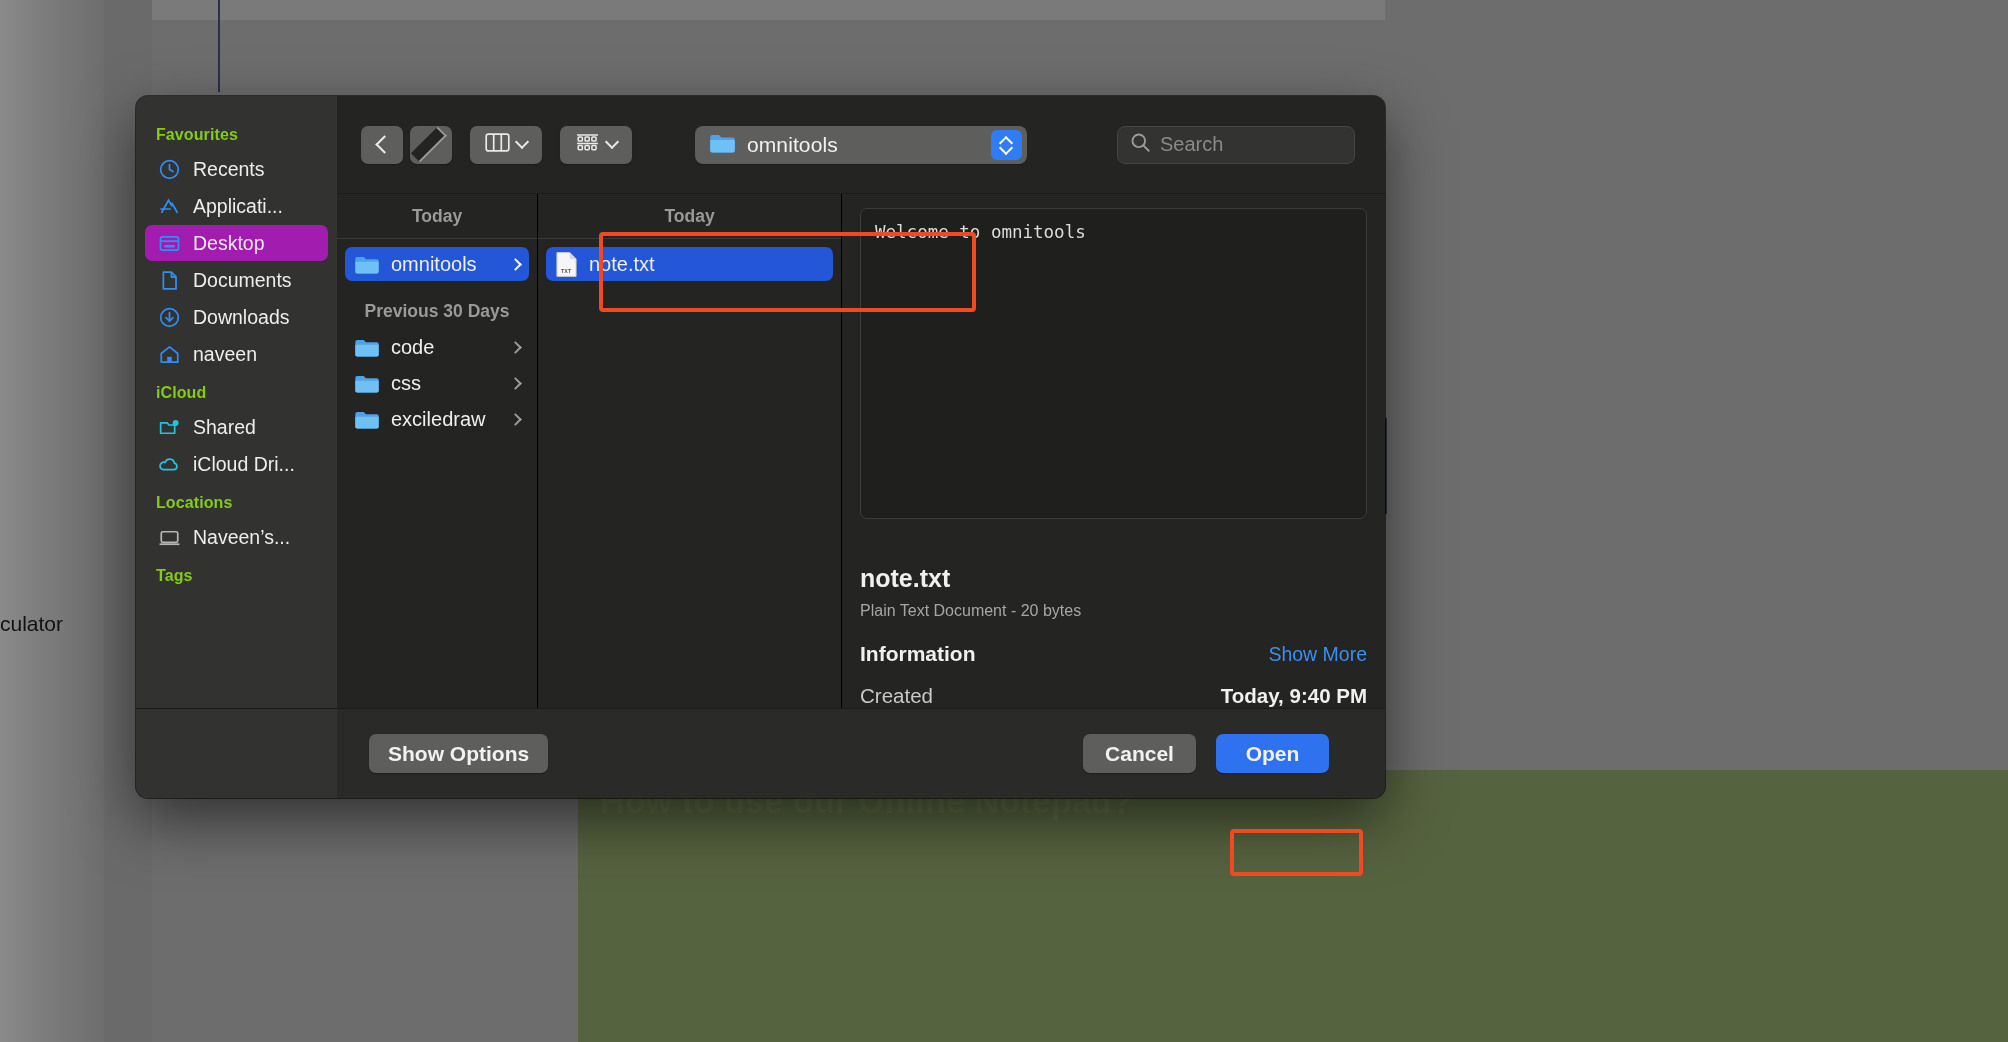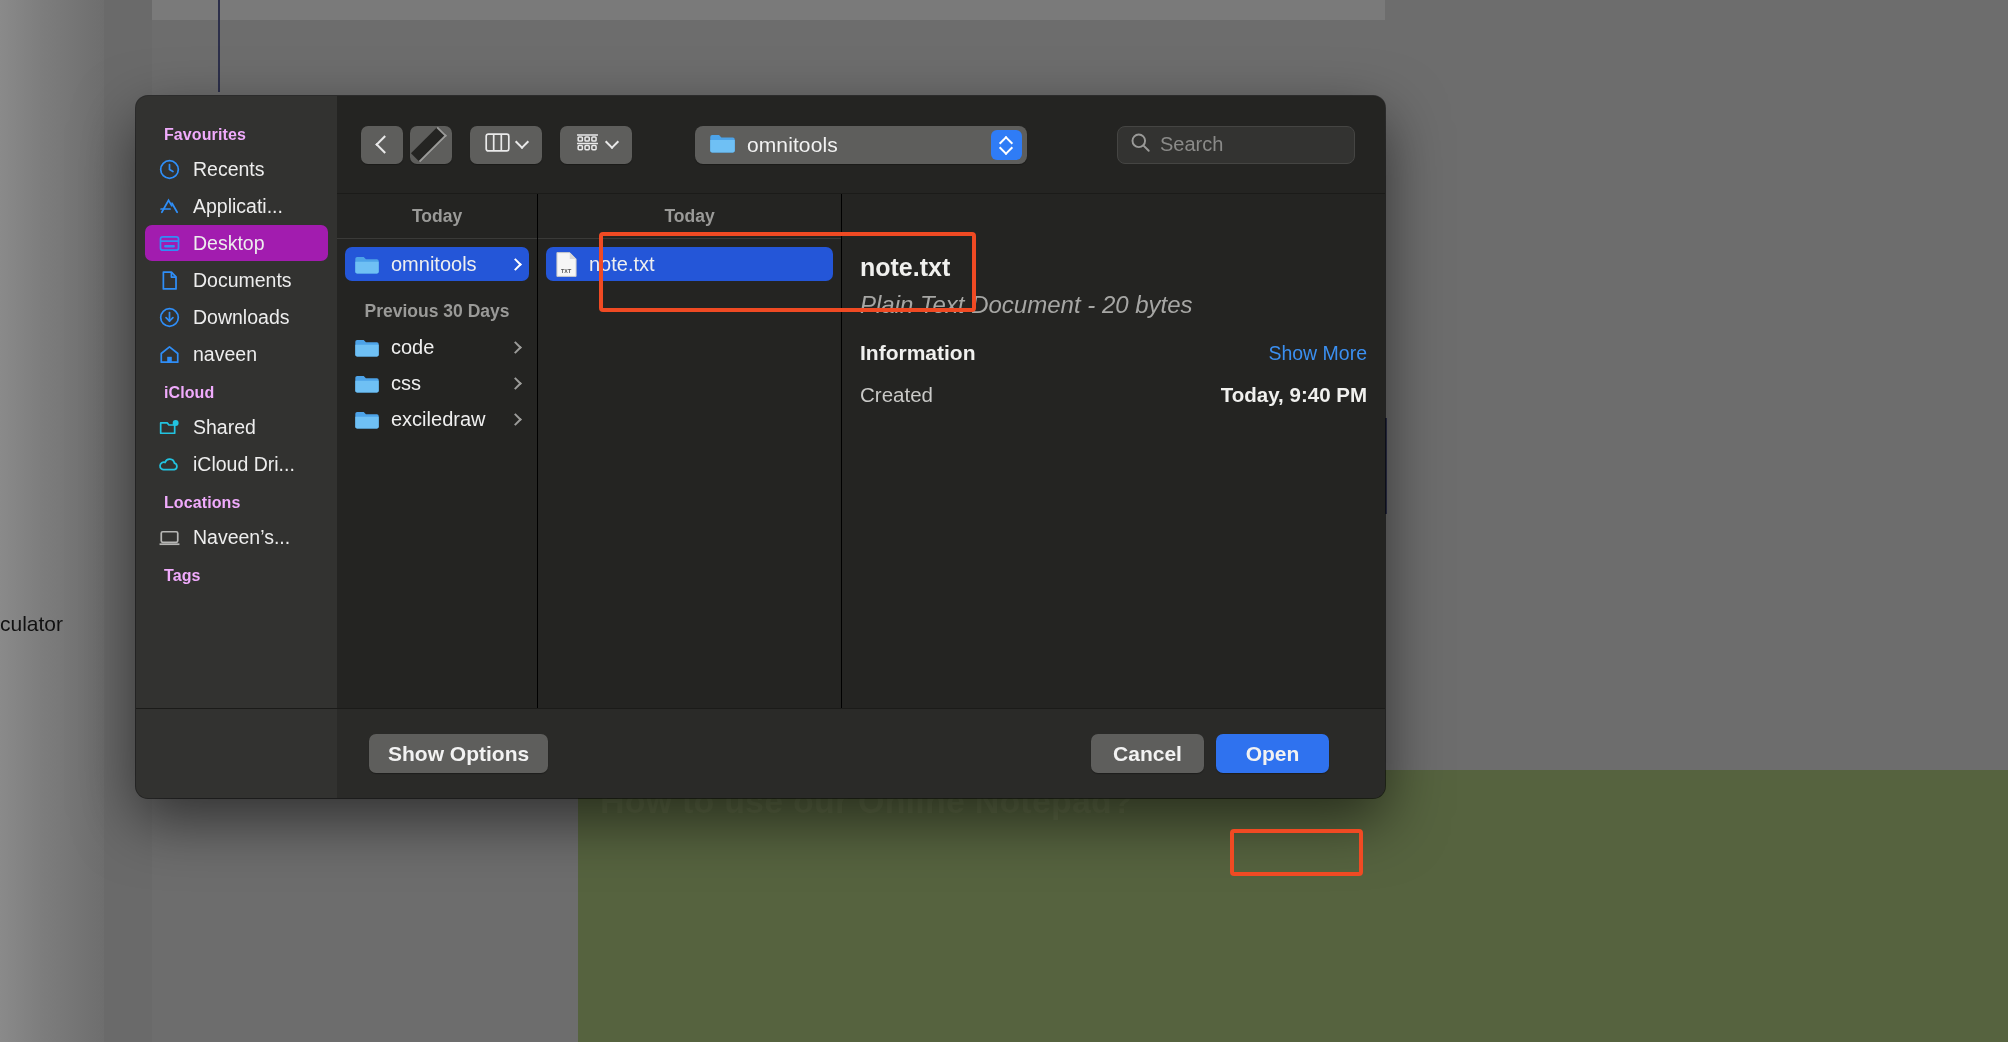--- a/index.html
+++ b/index.html
@@ -37,22 +37,22 @@
     overflow:hidden; display:flex; flex-direction:column;
   }
   .dlg-body { display:flex; flex:1; min-height:0; }
 
   
   .sidebar {
     width:201px; background:#323230; flex:0 0 201px;
     padding-top:22px; position:relative;
   }
   .sb-section {
-    color:#f0abfc; font-size:16px; font-weight:600;
-    padding:0 0 0 28px; margin:12px 12px 7px 0; letter-spacing:.1px;
+    color:#84cc16; font-size:16px; font-weight:600;
+    padding:0 0 0 20px; margin:12px 12px 7px 0; letter-spacing:.1px;
   }
   .sb-section.first { margin-top:8px; }
   .sb-item {
     display:flex; align-items:center; height:36px;
     margin:1px 9px; padding:0 0 0 13px; border-radius:7px;
     color:#ededed; font-size:19.5px; gap:12px; white-space:nowrap;
   }
   .sb-item.selected { background:#a21caf; }
   .sb-ic { width:23px; height:23px; flex:0 0 23px; display:flex; align-items:center; justify-content:center; }
   .sb-ic svg { display:block; }
@@ -127,21 +127,21 @@
   .txt-ic { width:23px; height:27px; flex:0 0 23px; }
 
   
   .preview { padding:14px 18px 0 18px; display:flex; flex-direction:column; height:100%; }
   .prev-text {
     height:320px; background:#1f1f1d; border:1px solid #3d3d3b; border-radius:7px;
     padding:13px 14px; color:#dcdcda; font-family:"DejaVu Sans Mono", monospace;
     font-size:17.5px; white-space:pre-wrap; overflow:hidden;
   }
   .prev-name { color:#f0f0ee; font-size:25px; font-weight:bold; margin-top:45px; }
-  .prev-kind { color:#a6a6a4; font-size:24px; margin-top:9px;font-style:italic; }
+  .prev-kind { color:#a6a6a4; font-size:16px; margin-top:9px; }
   .prev-info-row { display:flex; align-items:baseline; justify-content:space-between; margin-top:22px; }
   .prev-info-title { color:#f0f0ee; font-size:21px; font-weight:bold; }
   .prev-showmore { color:#3b8ff0; font-size:19.5px; }
   .prev-meta-row { display:flex; align-items:baseline; justify-content:space-between; margin-top:18px; }
   .prev-meta-k { color:#c9c9c7; font-size:20.5px; }
   .prev-meta-v { color:#f0f0ee; font-size:20.5px; font-weight:bold; }
 
   
   .bottom {
     height:90px; flex:0 0 90px; background:#2a2a28; border-top:1px solid #1b1b19;
@@ -149,21 +149,21 @@
   }
   .bottom-spacer { width:201px; flex:0 0 201px; height:100%; background:#323230; }
   .bottom-inner { flex:1; display:flex; align-items:center; padding:0 30px 0 32px;font-weight:bold; }
   .btn {
     border-radius:7px; display:flex; align-items:center; justify-content:center;
     color:#f2f2f2; font-size:21px; height:39px; box-shadow:0 1px 1px rgba(0,0,0,.3);
   }
   .btn-grey { background:#5e5e5c; padding:0 19px; }
   .btn-cancel { background:#5e5e5c; width:113px; }
   .btn-open { background:#2f72ef; width:113px; }
-  .btn-row-right { margin-left:auto; display:flex; align-items:center; gap:12px; position:relative; }
+  .btn-row-right { margin-left:auto; display:flex; align-items:center; gap:20px; position:relative; }
 
   
   .annot { position:absolute; border:4px solid #f04a23; border-radius:4px; pointer-events:none; }
   #annot-note { left:599px; top:232px; width:377px; height:80px; }
   #annot-open { left:1230px; top:829px; width:133px; height:47px; }
 </style>
 </head>
 <body>
 
 <div id="bg-root">
@@ -412,20 +412,21 @@
                   <text x="11.6" y="23" font-family="Liberation Sans, sans-serif" font-size="5.6" font-weight="bold" fill="#555" text-anchor="middle">TXT</text>
                 </svg>
               </span>
               <span>note.txt</span>
             </div>
           </div>
         </div>
 
         <div class="col col-3">
           <div class="preview">
+            <div class="prev-text">Welcome to omnitools</div>
             <div class="prev-name">note.txt</div>
             <div class="prev-kind">Plain Text Document - 20 bytes</div>
             <div class="prev-info-row">
               <span class="prev-info-title">Information</span>
               <span class="prev-showmore">Show More</span>
             </div>
             <div class="prev-meta-row">
               <span class="prev-meta-k">Created</span>
               <span class="prev-meta-v">Today, 9:40 PM</span>
             </div>

